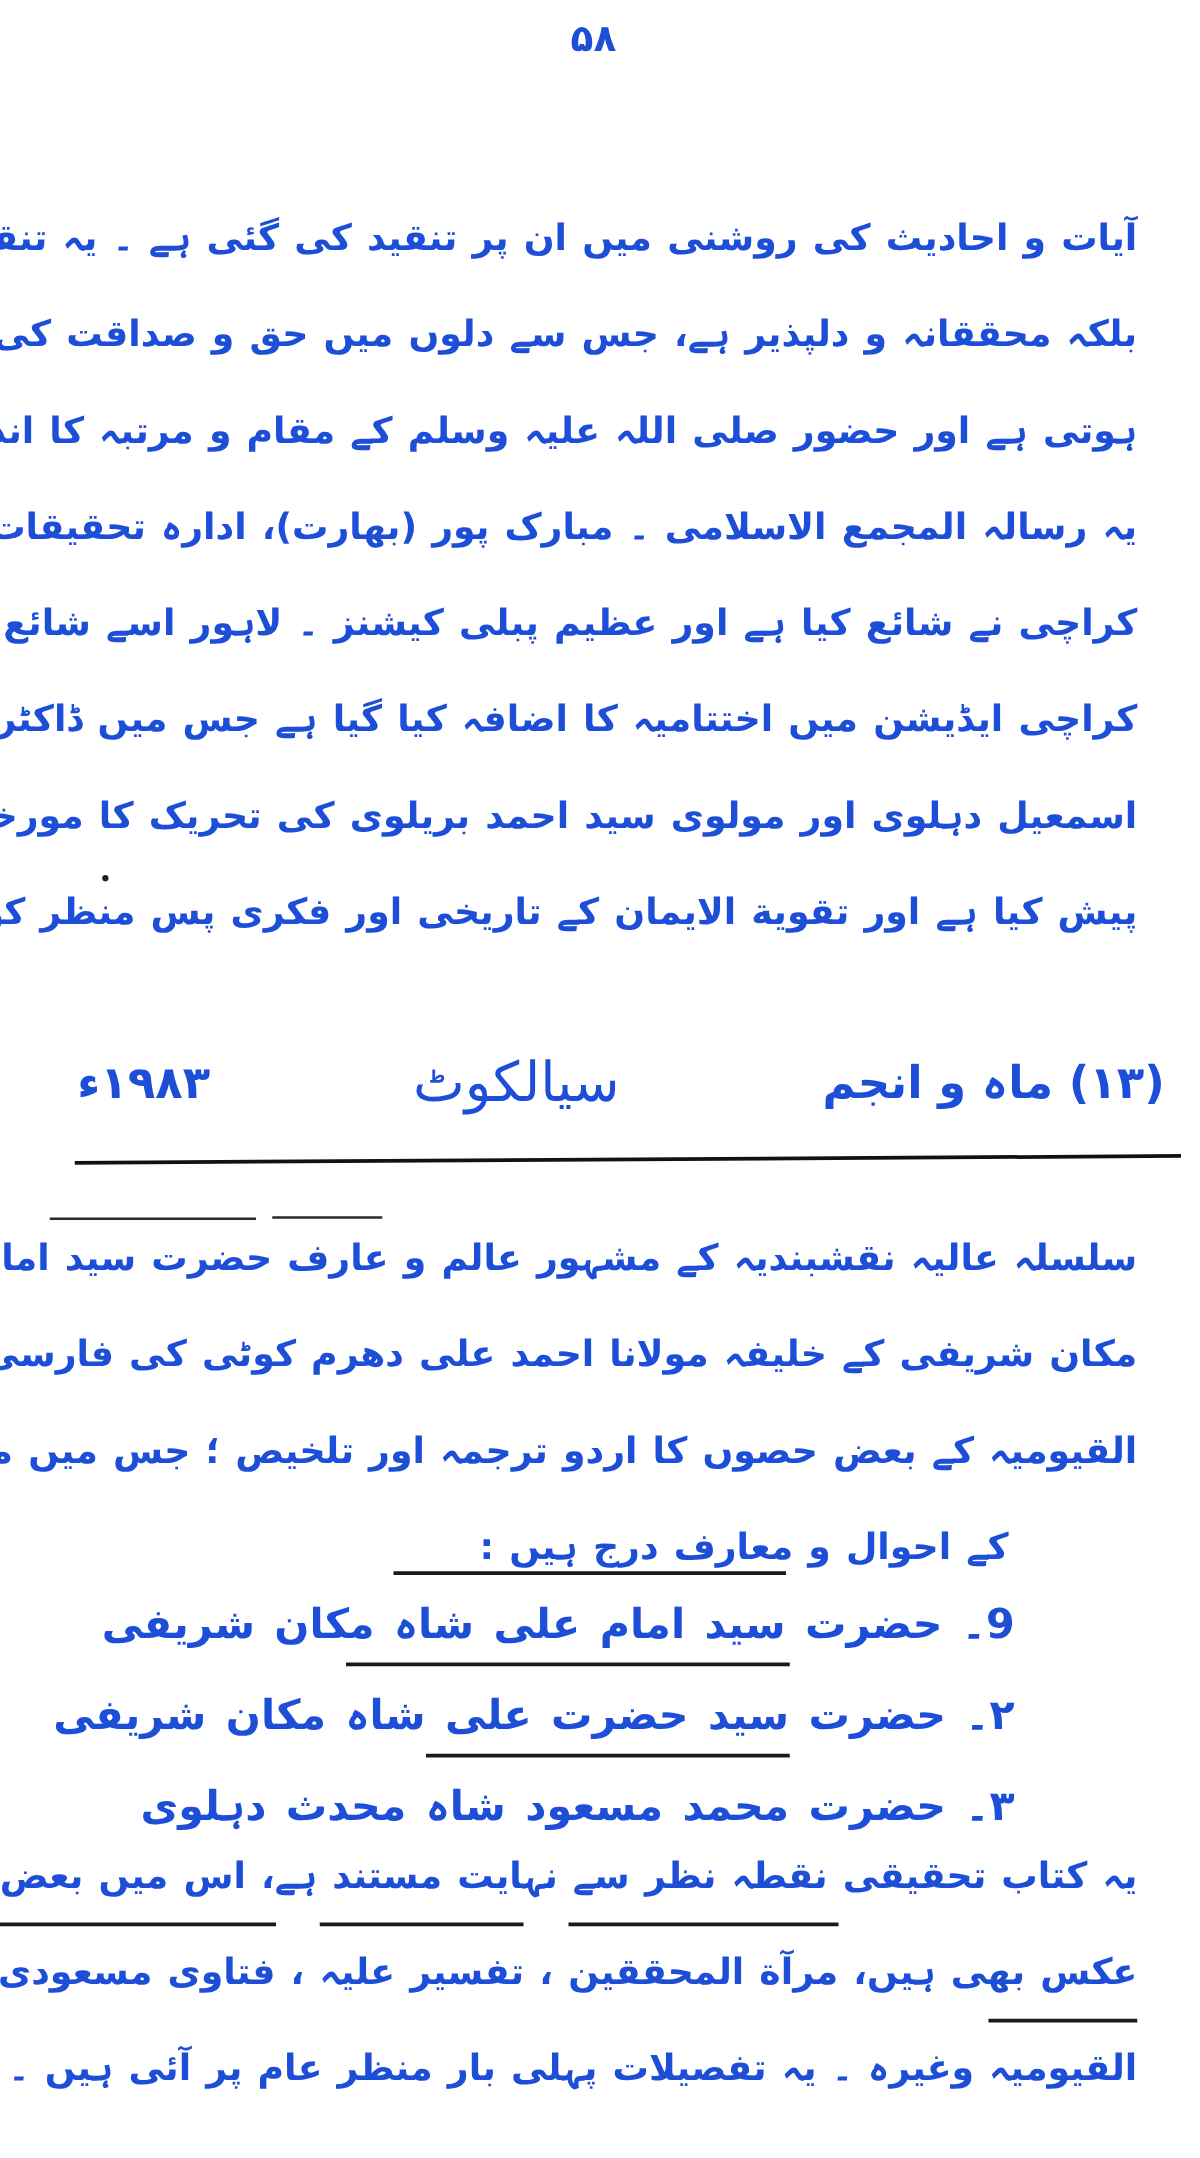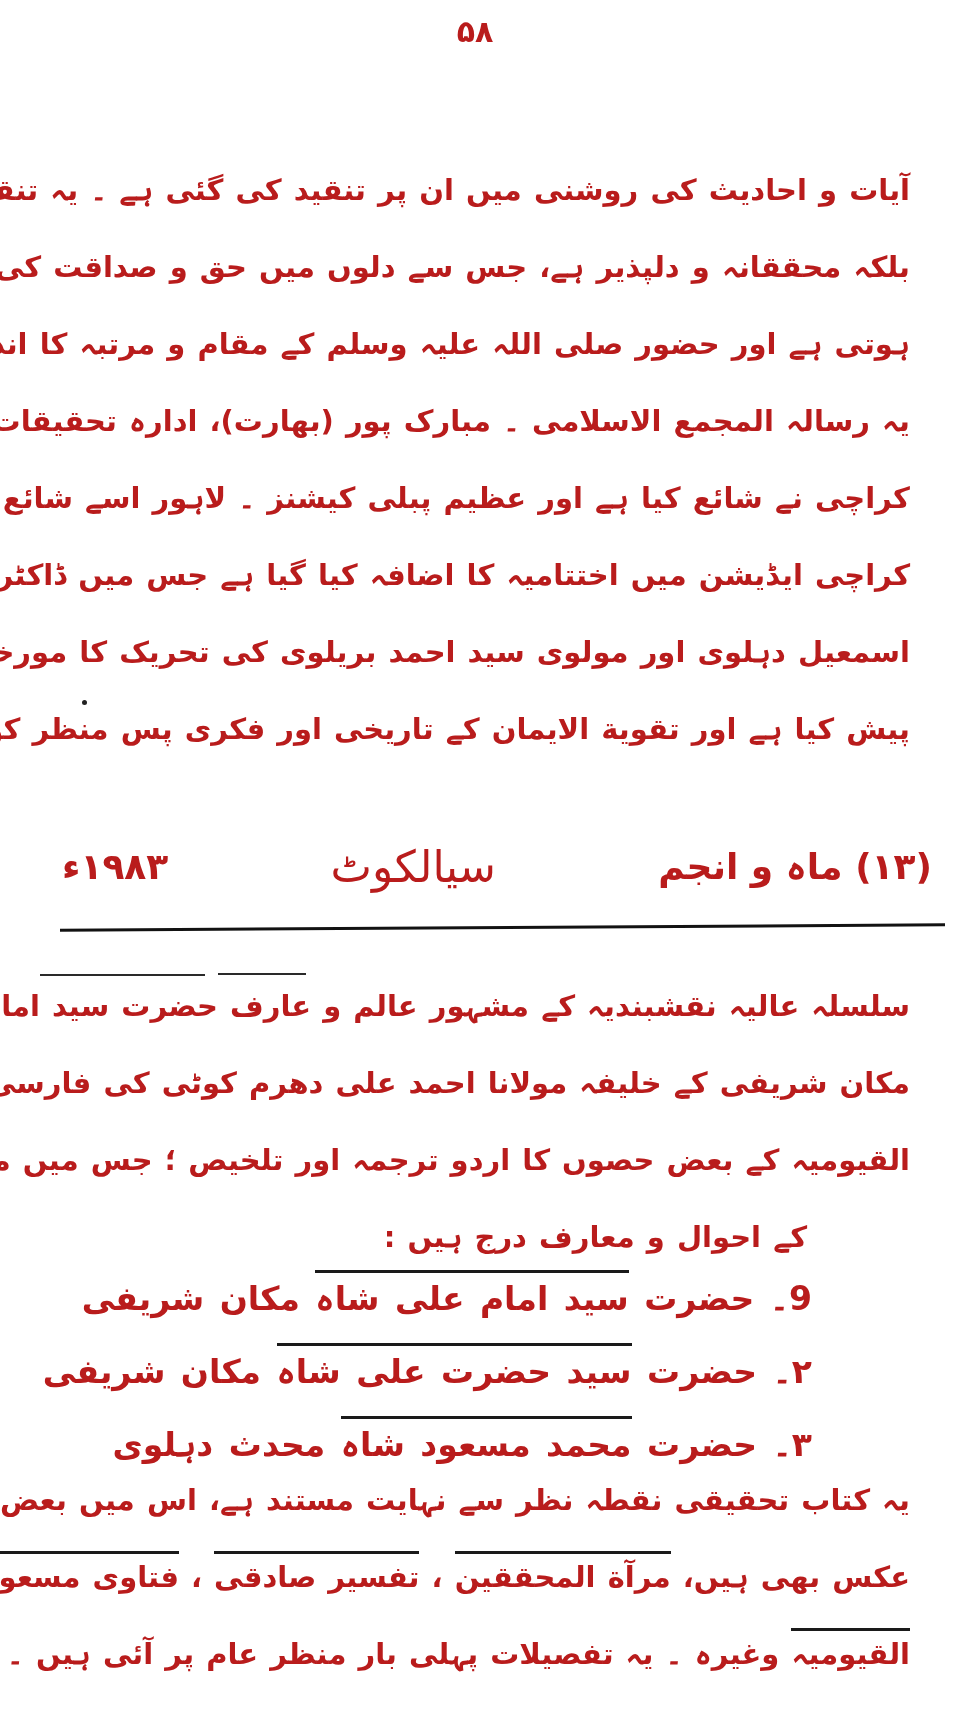--- a/index.html
+++ b/index.html
@@ -2,21 +2,21 @@
 <html lang="ur"><head>
 <meta charset="utf-8">
 <style>
   html, body { margin: 0; padding: 0; background: #ffffff; }
   .page {
     position: relative;
     width: 960px;
     height: 1726px;
     background: #ffffff;
     font-family: "DejaVu Sans", sans-serif;
-    color: #b91c1c;
+    color: #1d4ed8;
     direction: rtl;
     overflow: hidden;
   }
   .pagenum {
     position: absolute;
     top: 14px; left: 0; right: 10px;
     text-align: center;
     font-size: 30px;
     font-weight: 700;
     letter-spacing: 2px;
@@ -70,21 +70,21 @@
     text-align: right;
   }
   .booklist .item {
     height: 73px;
     line-height: 73px;
     font-size: 33px;
     font-weight: 700;
     white-space: nowrap;
     word-spacing: 4px;
   }
-  .ov { border-top: 3px solid #1a1a1a; padding-top: 6px; }
+  .ov { border-top: 3px solid #1a1a1a; padding-top: 19px; }
   .dot-artifact {
     position: absolute;
     top: 700px; left: 82px;
     width: 5px; height: 5px;
     background: #222; border-radius: 50%;
   }
 </style>
 </head>
 <body>
 
@@ -122,17 +122,17 @@
   </div>
 
   <div class="booklist">
     <div class="item"><span>9۔ حضرت </span><span class="ov">سید امام علی شاہ</span><span> مکان شریفی</span></div>
     <div class="item"><span>۲۔ حضرت </span><span class="ov">سید حضرت علی شاہ</span><span> مکان شریفی</span></div>
     <div class="item"><span>۳۔ حضرت </span><span class="ov">محمد مسعود شاہ</span><span> محدث دہلوی</span></div>
   </div>
 
   <div class="para para3">
     <div class="line jl">یہ کتاب تحقیقی نقطہ نظر سے نہایت مستند ہے، اس میں بعض نوادرات کے</div>
-    <div class="line jl"><span>عکس بھی ہیں، </span><span class="ov">مرآة المحققین</span><span> ، </span><span class="ov">تفسیر صادقی</span><span> ، </span><span class="ov">فتاوی مسعودی</span></div>
+    <div class="line jl"><span>عکس بھی ہیں، </span><span class="ov">مرآة المحققین</span><span> ، </span><span class="ov">تفسیر علیہ</span><span> ، </span><span class="ov">فتاوی مسعودی</span></div>
     <div class="line rl"><span class="ov">القیومیہ</span><span> وغیرہ ۔ یہ تفصیلات پہلی بار منظر عام پر آئی ہیں ۔</span></div>
   </div>
 
 </div>
 
 </body></html>

